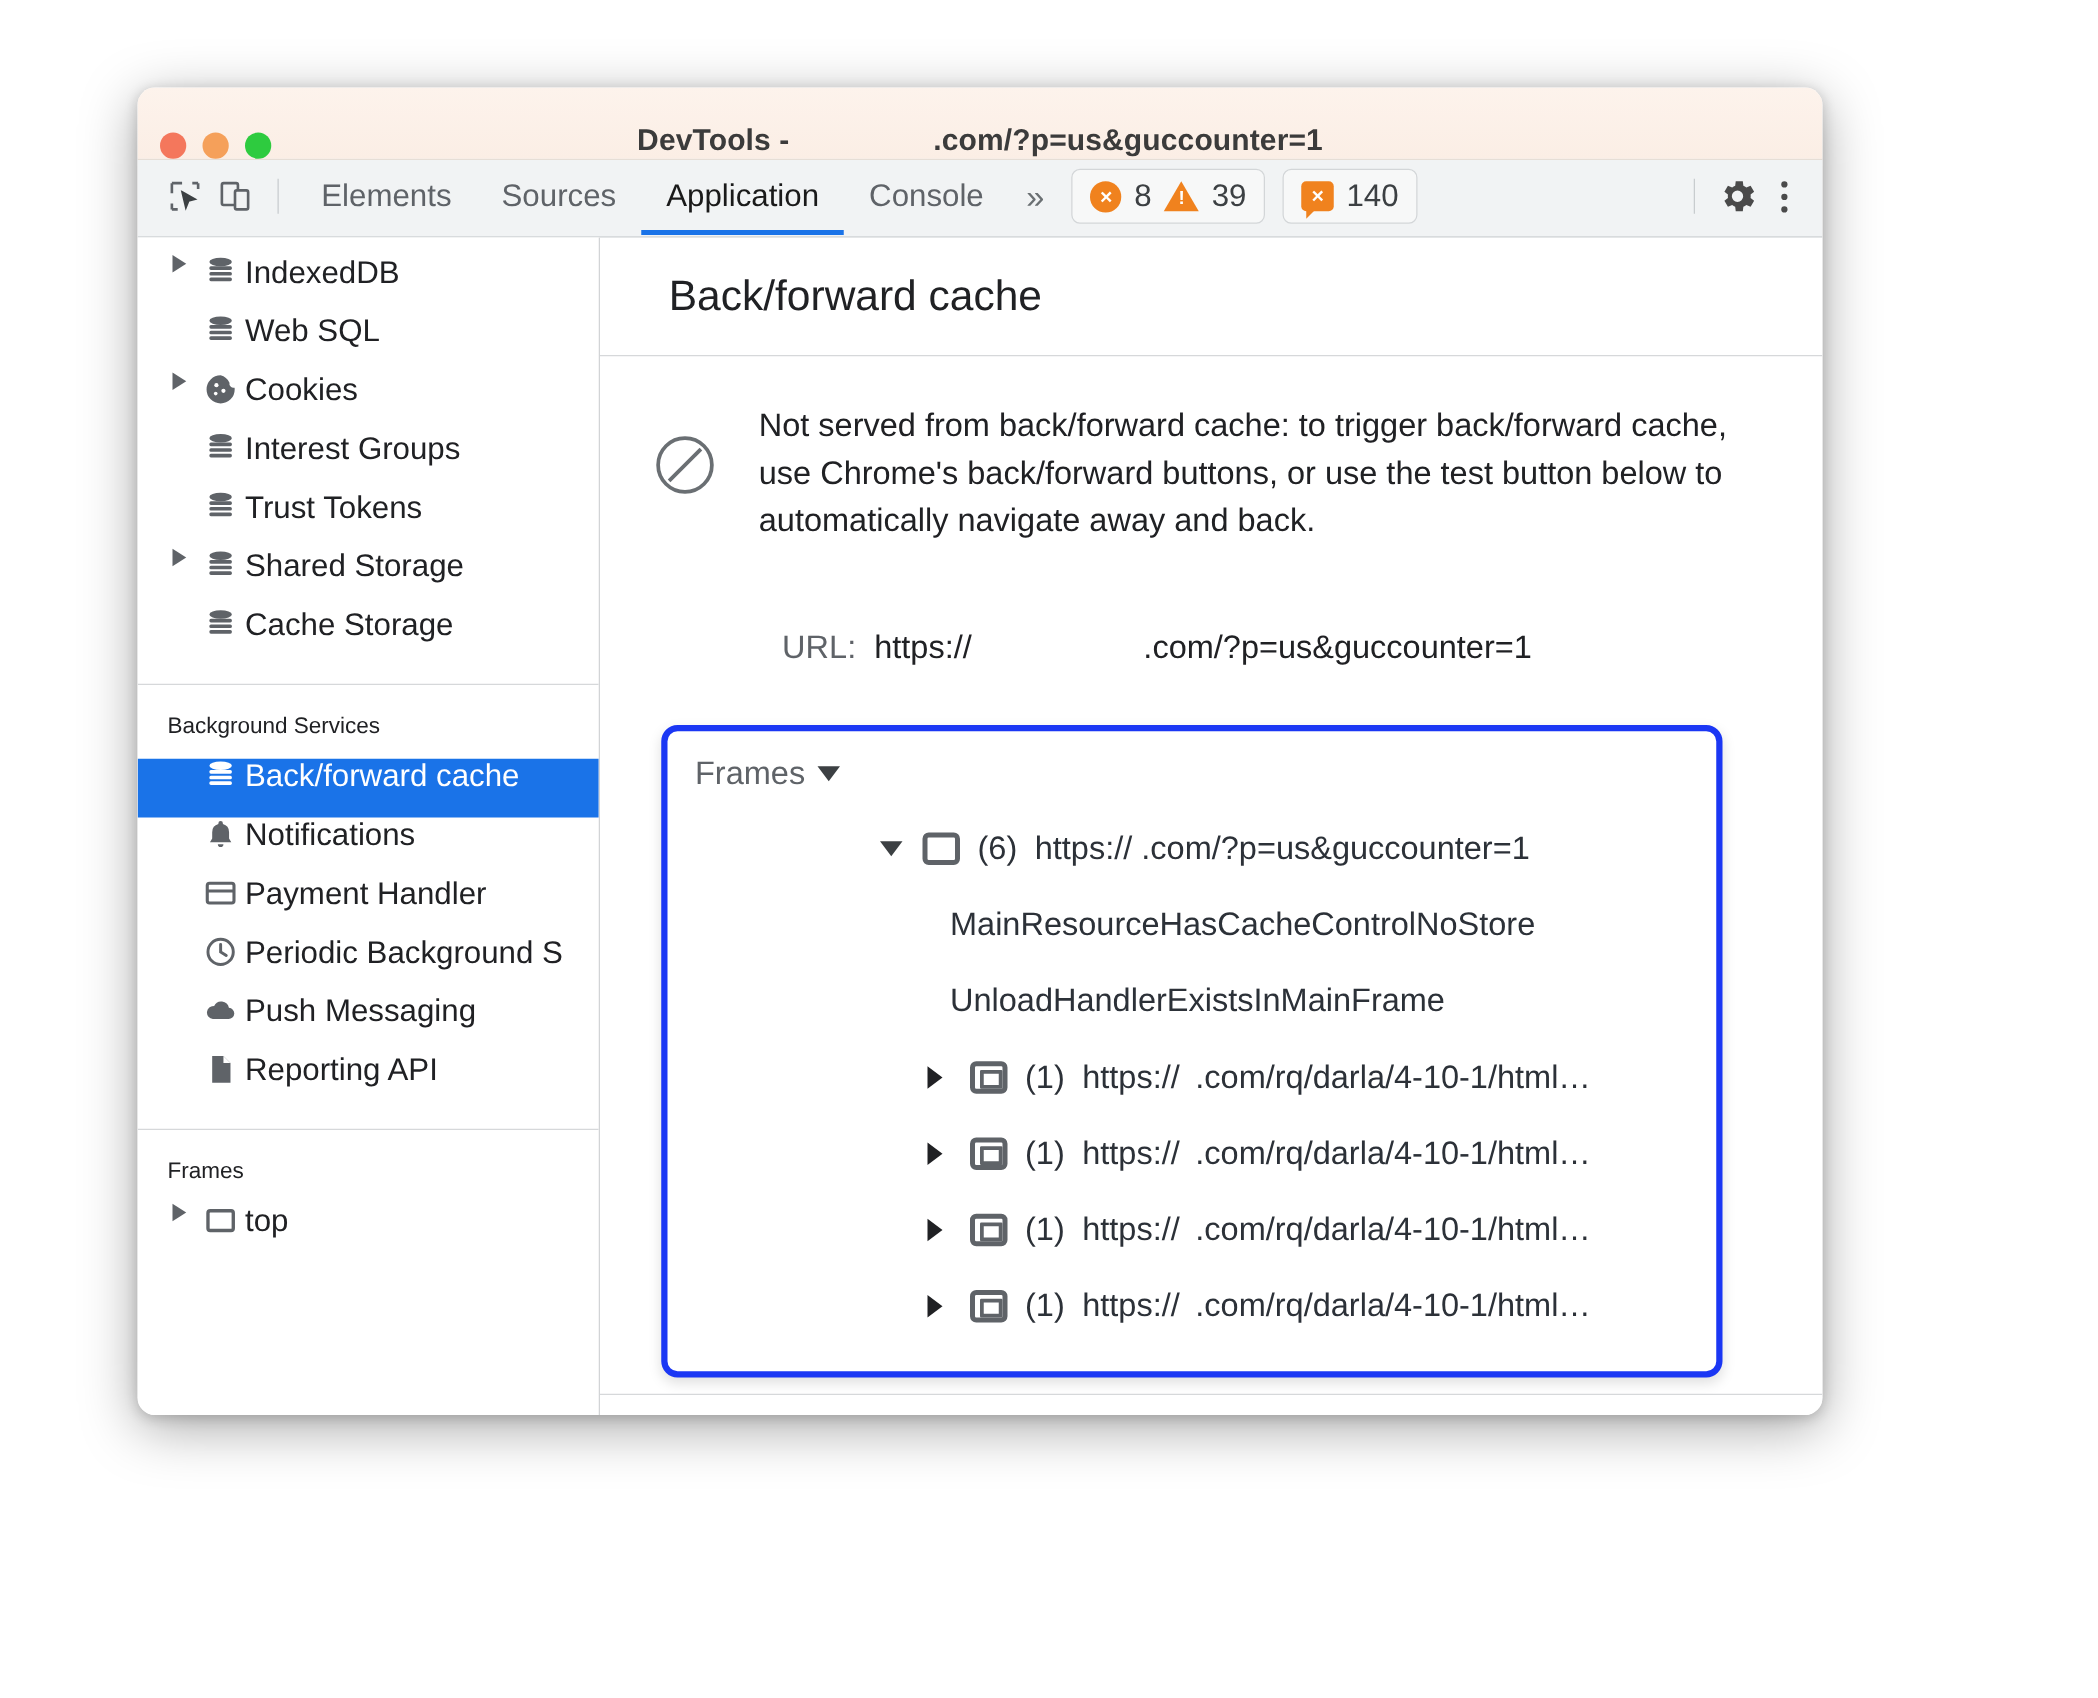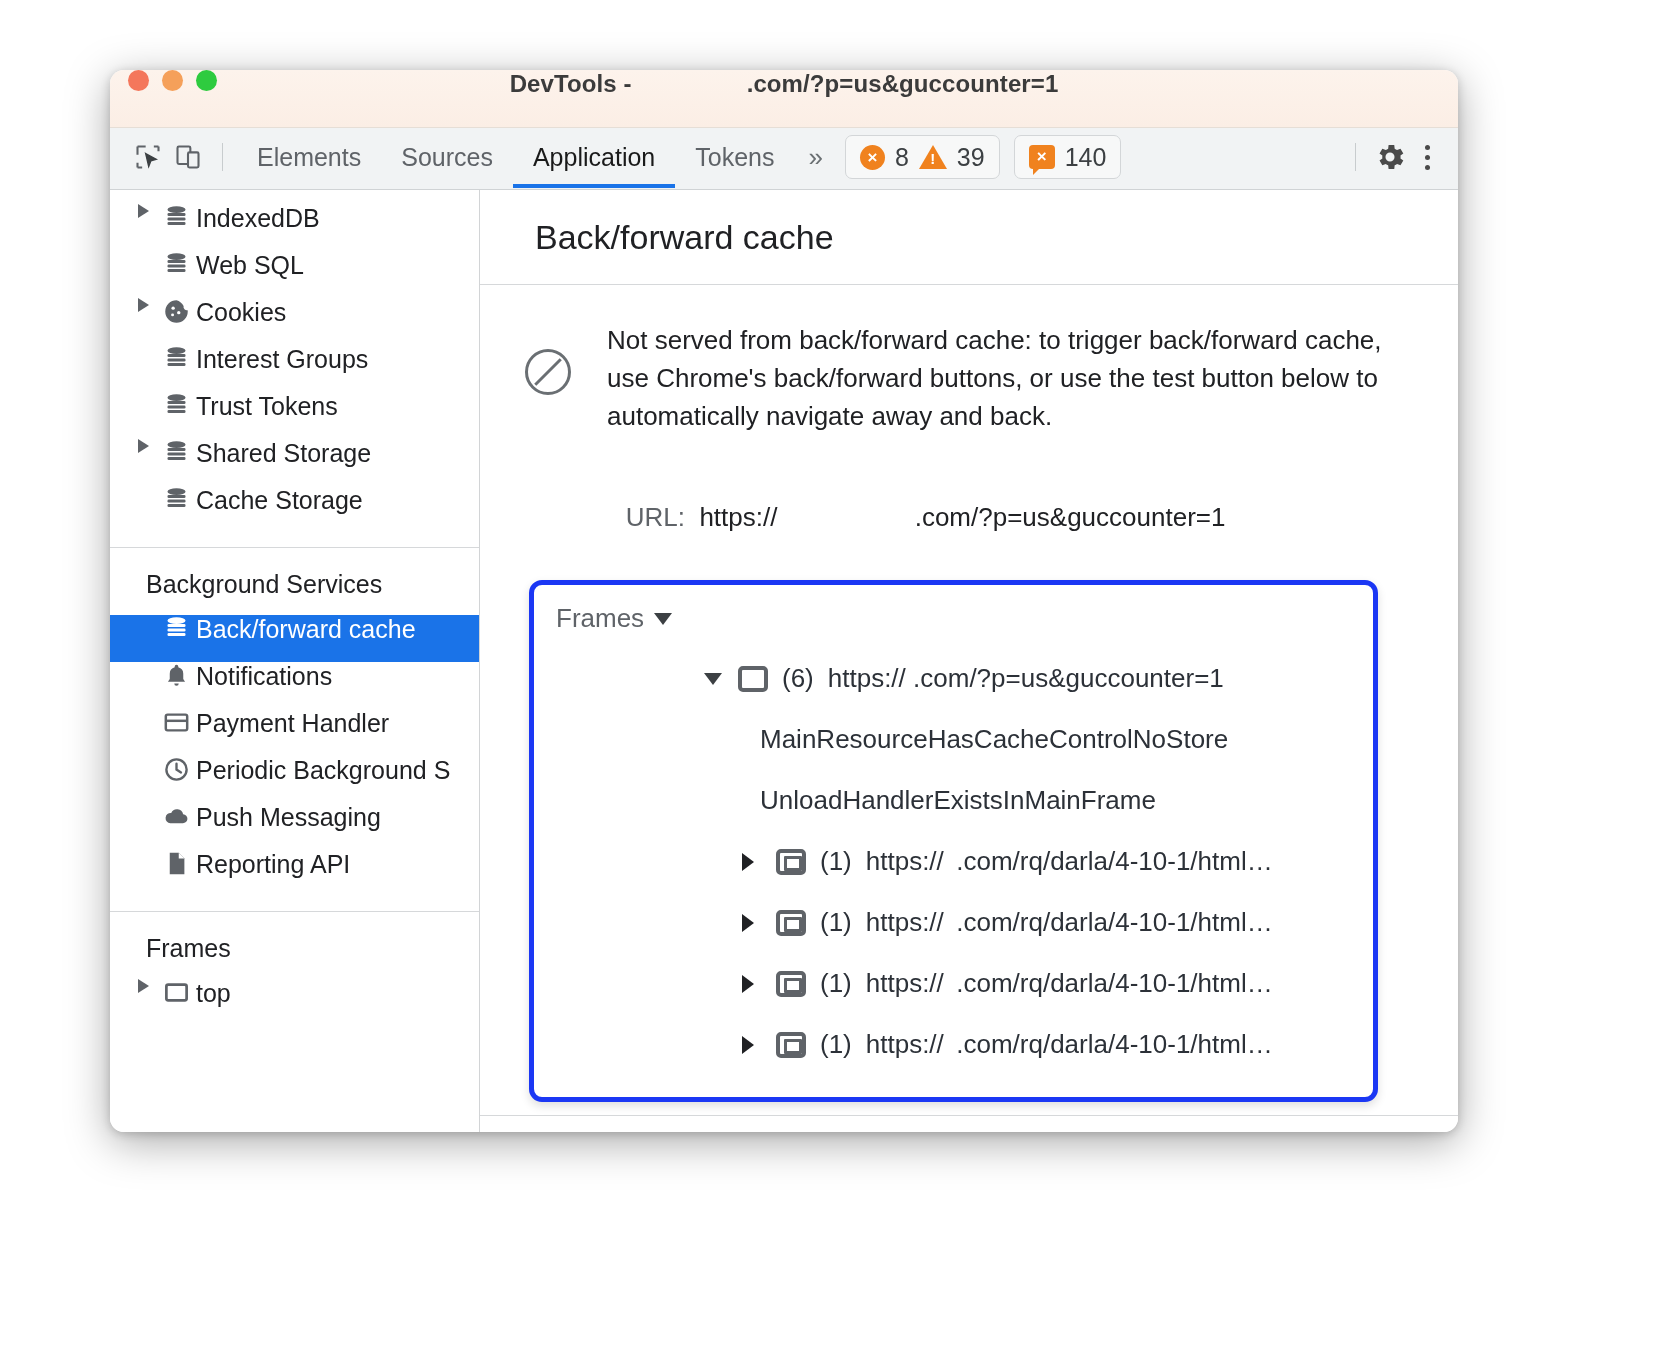--- a/index.html
+++ b/index.html
@@ -31,21 +31,21 @@
   }
 
   
   .titlebar {
     position: relative;
     height: 58px;
     background: linear-gradient(#fdf3ec, #fbeee5);
     border-bottom: 1px solid #e6ded6;
     flex: none;
     display: flex;
-    align-items: flex-start;
+    align-items: flex-end;
   }
   .traffic {
     display: flex;
     gap: 13px;
     margin-left: 18px;
   }
   .dot { width: 21px; height: 21px; border-radius: 50%; }
   .dot.red    { background: #f4775c; }
   .dot.yellow { background: #f5a05a; }
   .dot.green  { background: #2ecb3f; }
@@ -196,23 +196,23 @@
     display: block;
   }
   .ico {
     width: 40px; flex: none;
     display: flex; align-items: center; justify-content: center;
     color: #5f6368;
   }
   .tree-row.selected .ico { color: #ffffff; }
   .lbl { overflow: hidden; }
   .section-head {
-    font-size: 25px;
+    font-size: 18px;
     color: #202124;
-    padding: 22px 0 16px 36px;
+    padding: 22px 0 16px 24px;
     border-top: 1px solid #d6d8da;
     margin-top: 14px;
   }
   .partial-row {
     height: 14px;
     overflow: hidden;
     position: relative;
   }
 
   
@@ -389,21 +389,21 @@
           <rect x="3" y="3" width="11" height="15" rx="1.2"></rect>
           <rect x="12" y="8" width="9" height="13" rx="1.2" fill="#f1f3f4"></rect>
         </svg>
       </div>
 
       <div class="tb-sep"></div>
 
       <div class="tab">Elements</div>
       <div class="tab">Sources</div>
       <div class="tab active">Application</div>
-      <div class="tab">Tokens</div>
+      <div class="tab">Console</div>
 
       <div class="chev">»</div>
 
       <div class="counter-group">
         <span class="badge-circle">×</span>
         <span class="cnt-num">8</span>
         <span class="badge-tri"></span>
         <span class="cnt-num">39</span>
       </div>
 

